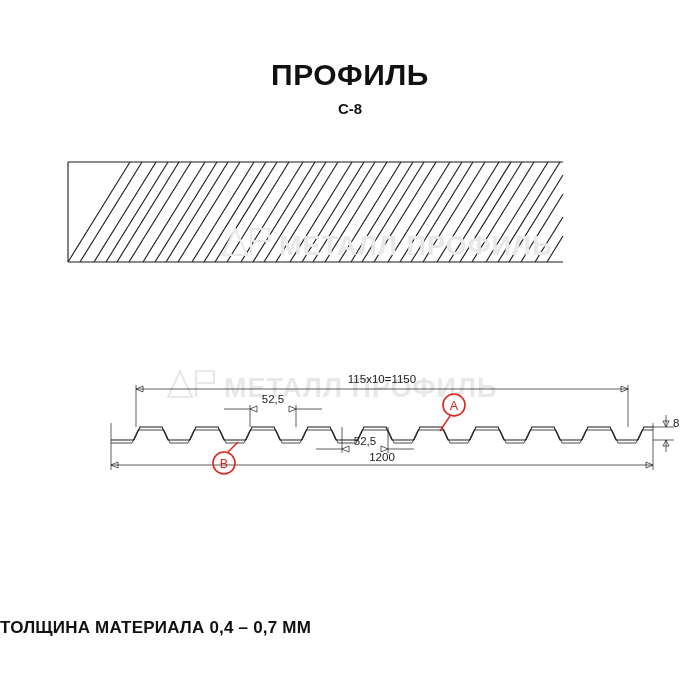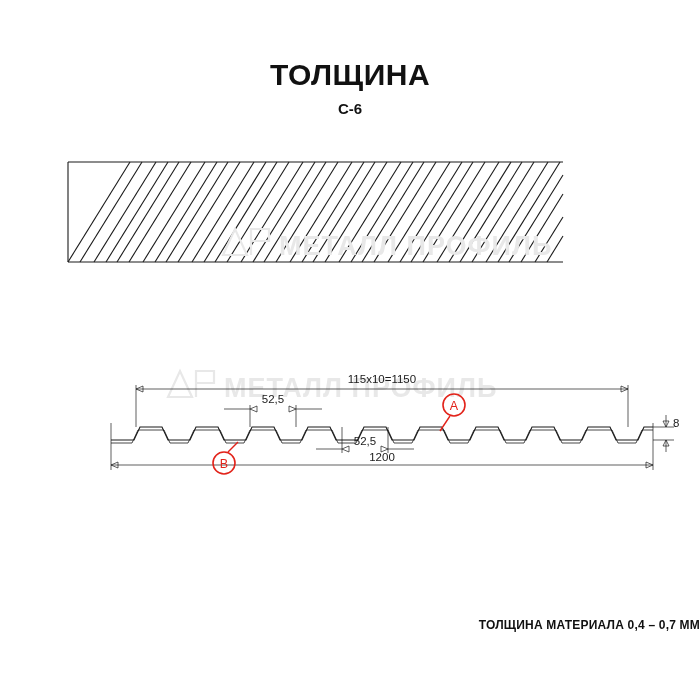--- a/index.html
+++ b/index.html
@@ -60,22 +60,22 @@
     pointer-events: none;
     opacity: 1;
   }
   .wm1 { top: 215px; left: 215px; }
   .wm2 { top: 355px; left: 160px; }
   .footer {
     position: absolute;
     top: 618px;
     left: 0;
     width: 700px;
-    text-align: right;
-    font-size: 12px;
+    text-align: left;
+    font-size: 17px;
     font-weight: bold;
     letter-spacing: 0.2px;
     color: #111111;
   }
   svg { display: block; overflow: visible; }
   .ln { stroke: #1a1a1a; stroke-width: 1.1; fill: none; }
   .ln-thin { stroke: #1a1a1a; stroke-width: 0.8; fill: none; }
   .dim { stroke: #1a1a1a; stroke-width: 0.7; fill: none; }
   .dim-txt {
     font-family: "Liberation Sans", sans-serif;
@@ -109,22 +109,22 @@
     fill: none;
     stroke: #e8e8e8;
     stroke-width: 2.2;
   }
 </style>
 </head>
 <body>
 
 <div class="page">
 
-  <div class="title">ТОЛЩИНА</div>
-  <div class="subtitle">С-6</div>
+  <div class="title">ПРОФИЛЬ</div>
+  <div class="subtitle">С-8</div>
 
   <div class="iso-view">
     <svg width="580" height="170" viewBox="0 0 580 170">
       <g>
 
         <path class="ln" d="M 8 22 L 503 22"></path>
         <path class="ln" d="M 8 22 L 8 122"></path>
         <path class="ln" d="M 8 122 L 503 122"></path>
 
         <path class="ln" d="M 8 122 L 70 22"></path>

